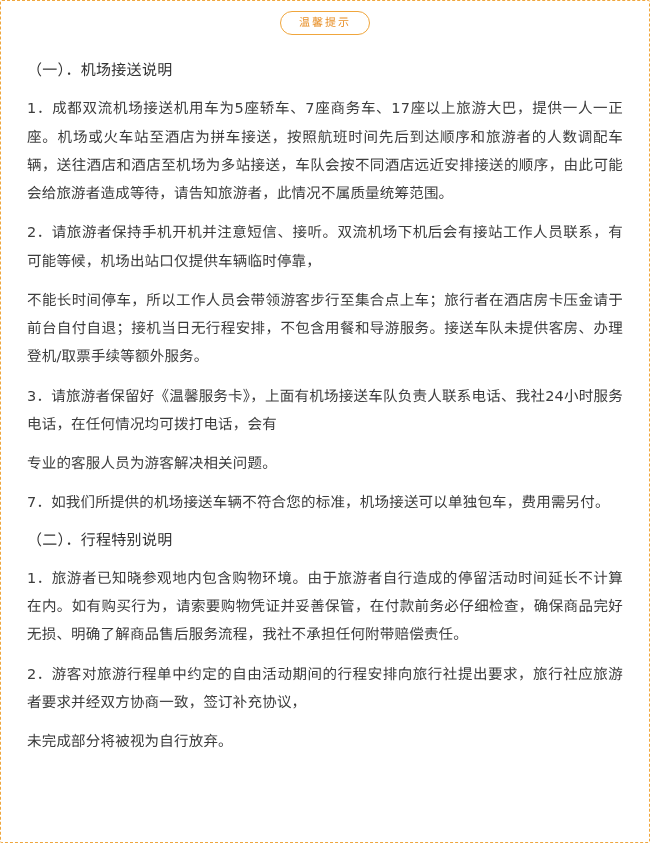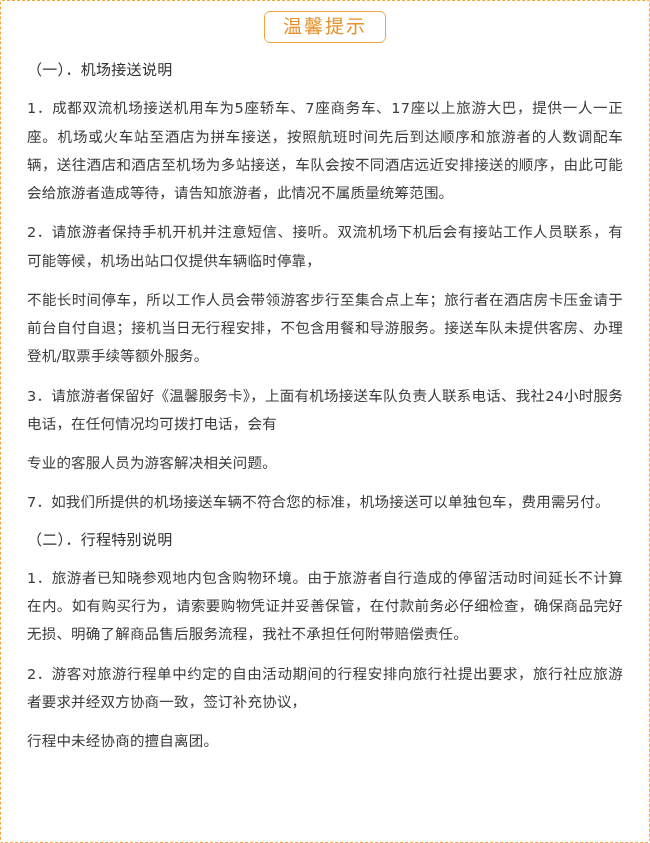--- a/index.html
+++ b/index.html
@@ -29,23 +29,23 @@
     left: 0;
     width: 100%;
     display: flex;
     justify-content: center;
   }
   .badge {
     box-sizing: border-box;
     margin-top: 11px;
     padding: 5px 18px 6px 18px;
     border: 1px solid #f0a63c;
-    border-radius: 6px;
+    border-radius: 12px;
     color: #e8912a;
-    font-size: 19px;
+    font-size: 11px;
     letter-spacing: 2px;
     line-height: 1;
     background: #ffffff;
     white-space: nowrap;
   }
   .content {
     padding: 46px 26px 0 26px;
     color: #3a3a3a;
   }
   .sec-title {
@@ -78,16 +78,16 @@
     <p class="para">1．成都双流机场接送机用车为5座轿车、7座商务车、17座以上旅游大巴，提供一人一正座。机场或火车站至酒店为拼车接送，按照航班时间先后到达顺序和旅游者的人数调配车辆，送往酒店和酒店至机场为多站接送，车队会按不同酒店远近安排接送的顺序，由此可能会给旅游者造成等待，请告知旅游者，此情况不属质量统筹范围。</p>
     <p class="para">2．请旅游者保持手机开机并注意短信、接听。双流机场下机后会有接站工作人员联系，有可能等候，机场出站口仅提供车辆临时停靠，</p>
     <p class="para">不能长时间停车，所以工作人员会带领游客步行至集合点上车；旅行者在酒店房卡压金请于前台自付自退；接机当日无行程安排，不包含用餐和导游服务。接送车队未提供客房、办理登机/取票手续等额外服务。</p>
     <p class="para">3．请旅游者保留好《温馨服务卡》，上面有机场接送车队负责人联系电话、我社24小时服务电话，在任何情况均可拨打电话，会有</p>
     <p class="para">专业的客服人员为游客解决相关问题。</p>
     <p class="para">7．如我们所提供的机场接送车辆不符合您的标准，机场接送可以单独包车，费用需另付。</p>
 
     <p class="sec-title">（二）．行程特别说明</p>
     <p class="para">1．旅游者已知晓参观地内包含购物环境。由于旅游者自行造成的停留活动时间延长不计算在内。如有购买行为，请索要购物凭证并妥善保管，在付款前务必仔细检查，确保商品完好无损、明确了解商品售后服务流程，我社不承担任何附带赔偿责任。</p>
     <p class="para">2．游客对旅游行程单中约定的自由活动期间的行程安排向旅行社提出要求，旅行社应旅游者要求并经双方协商一致，签订补充协议，</p>
-    <p class="para">行程中未经协商的擅自离团。</p>
+    <p class="para">未完成部分将被视为自行放弃。</p>
 
   </div>
 </div>
 
 </body></html>

